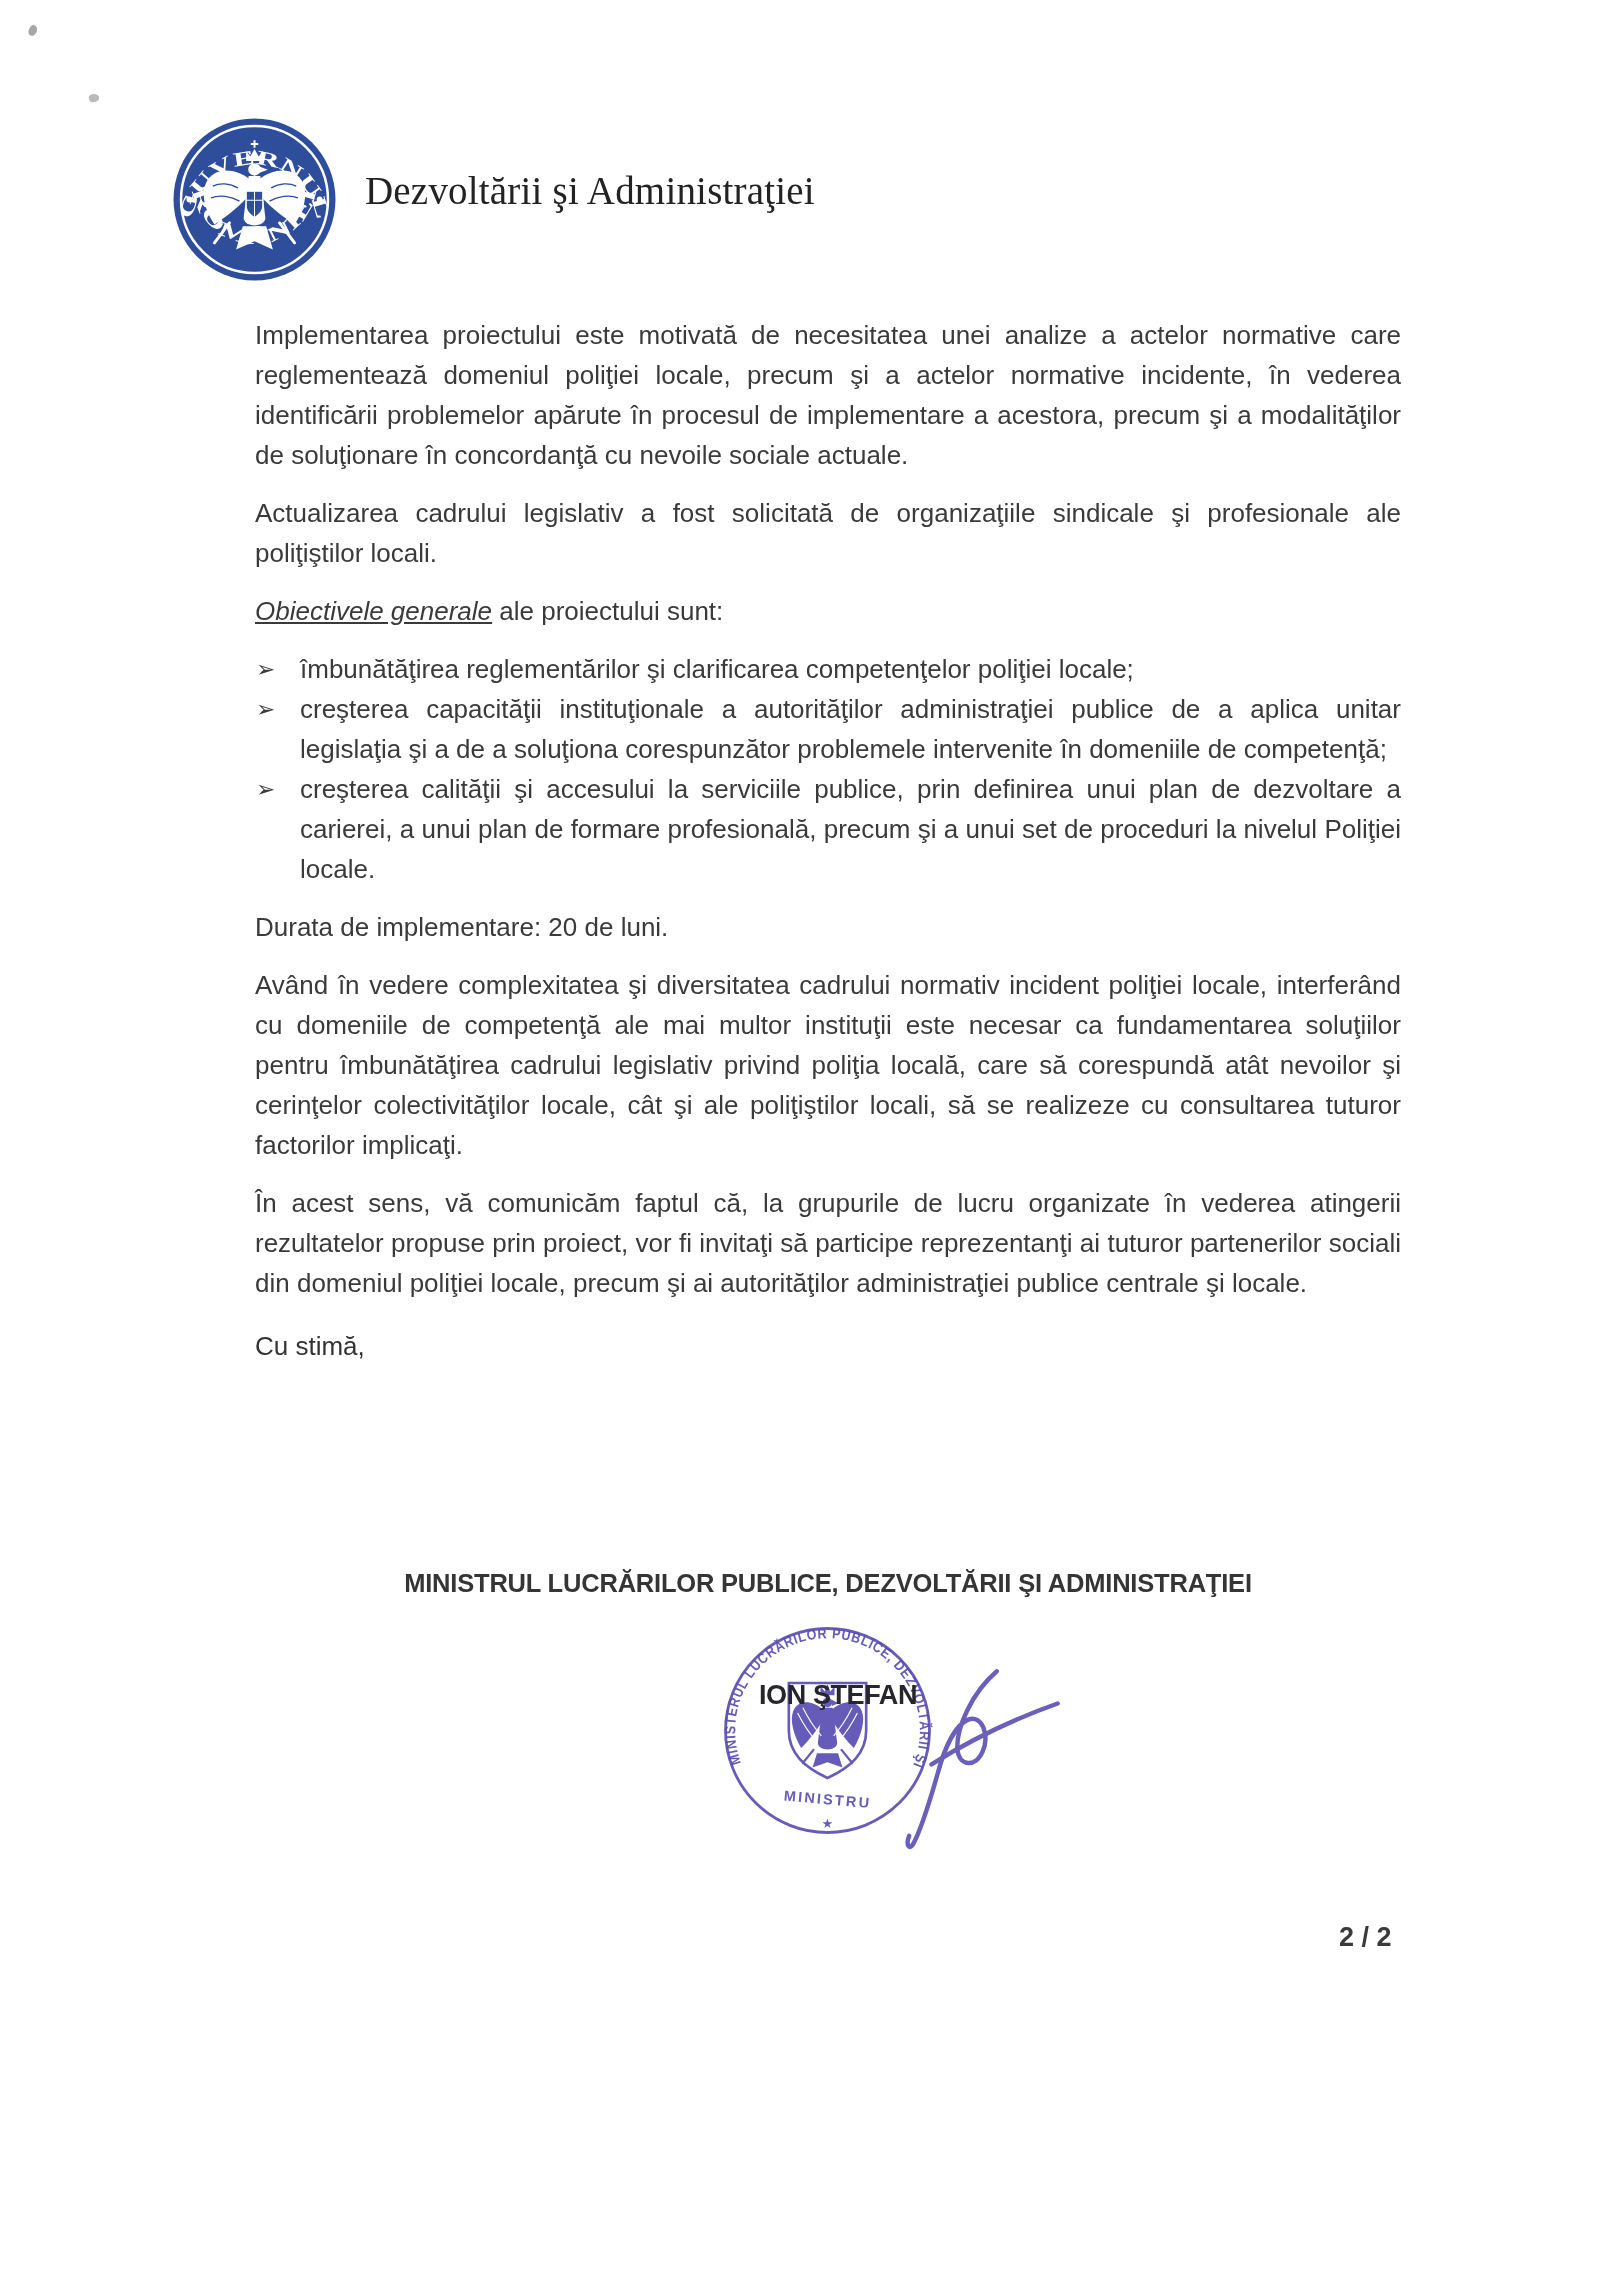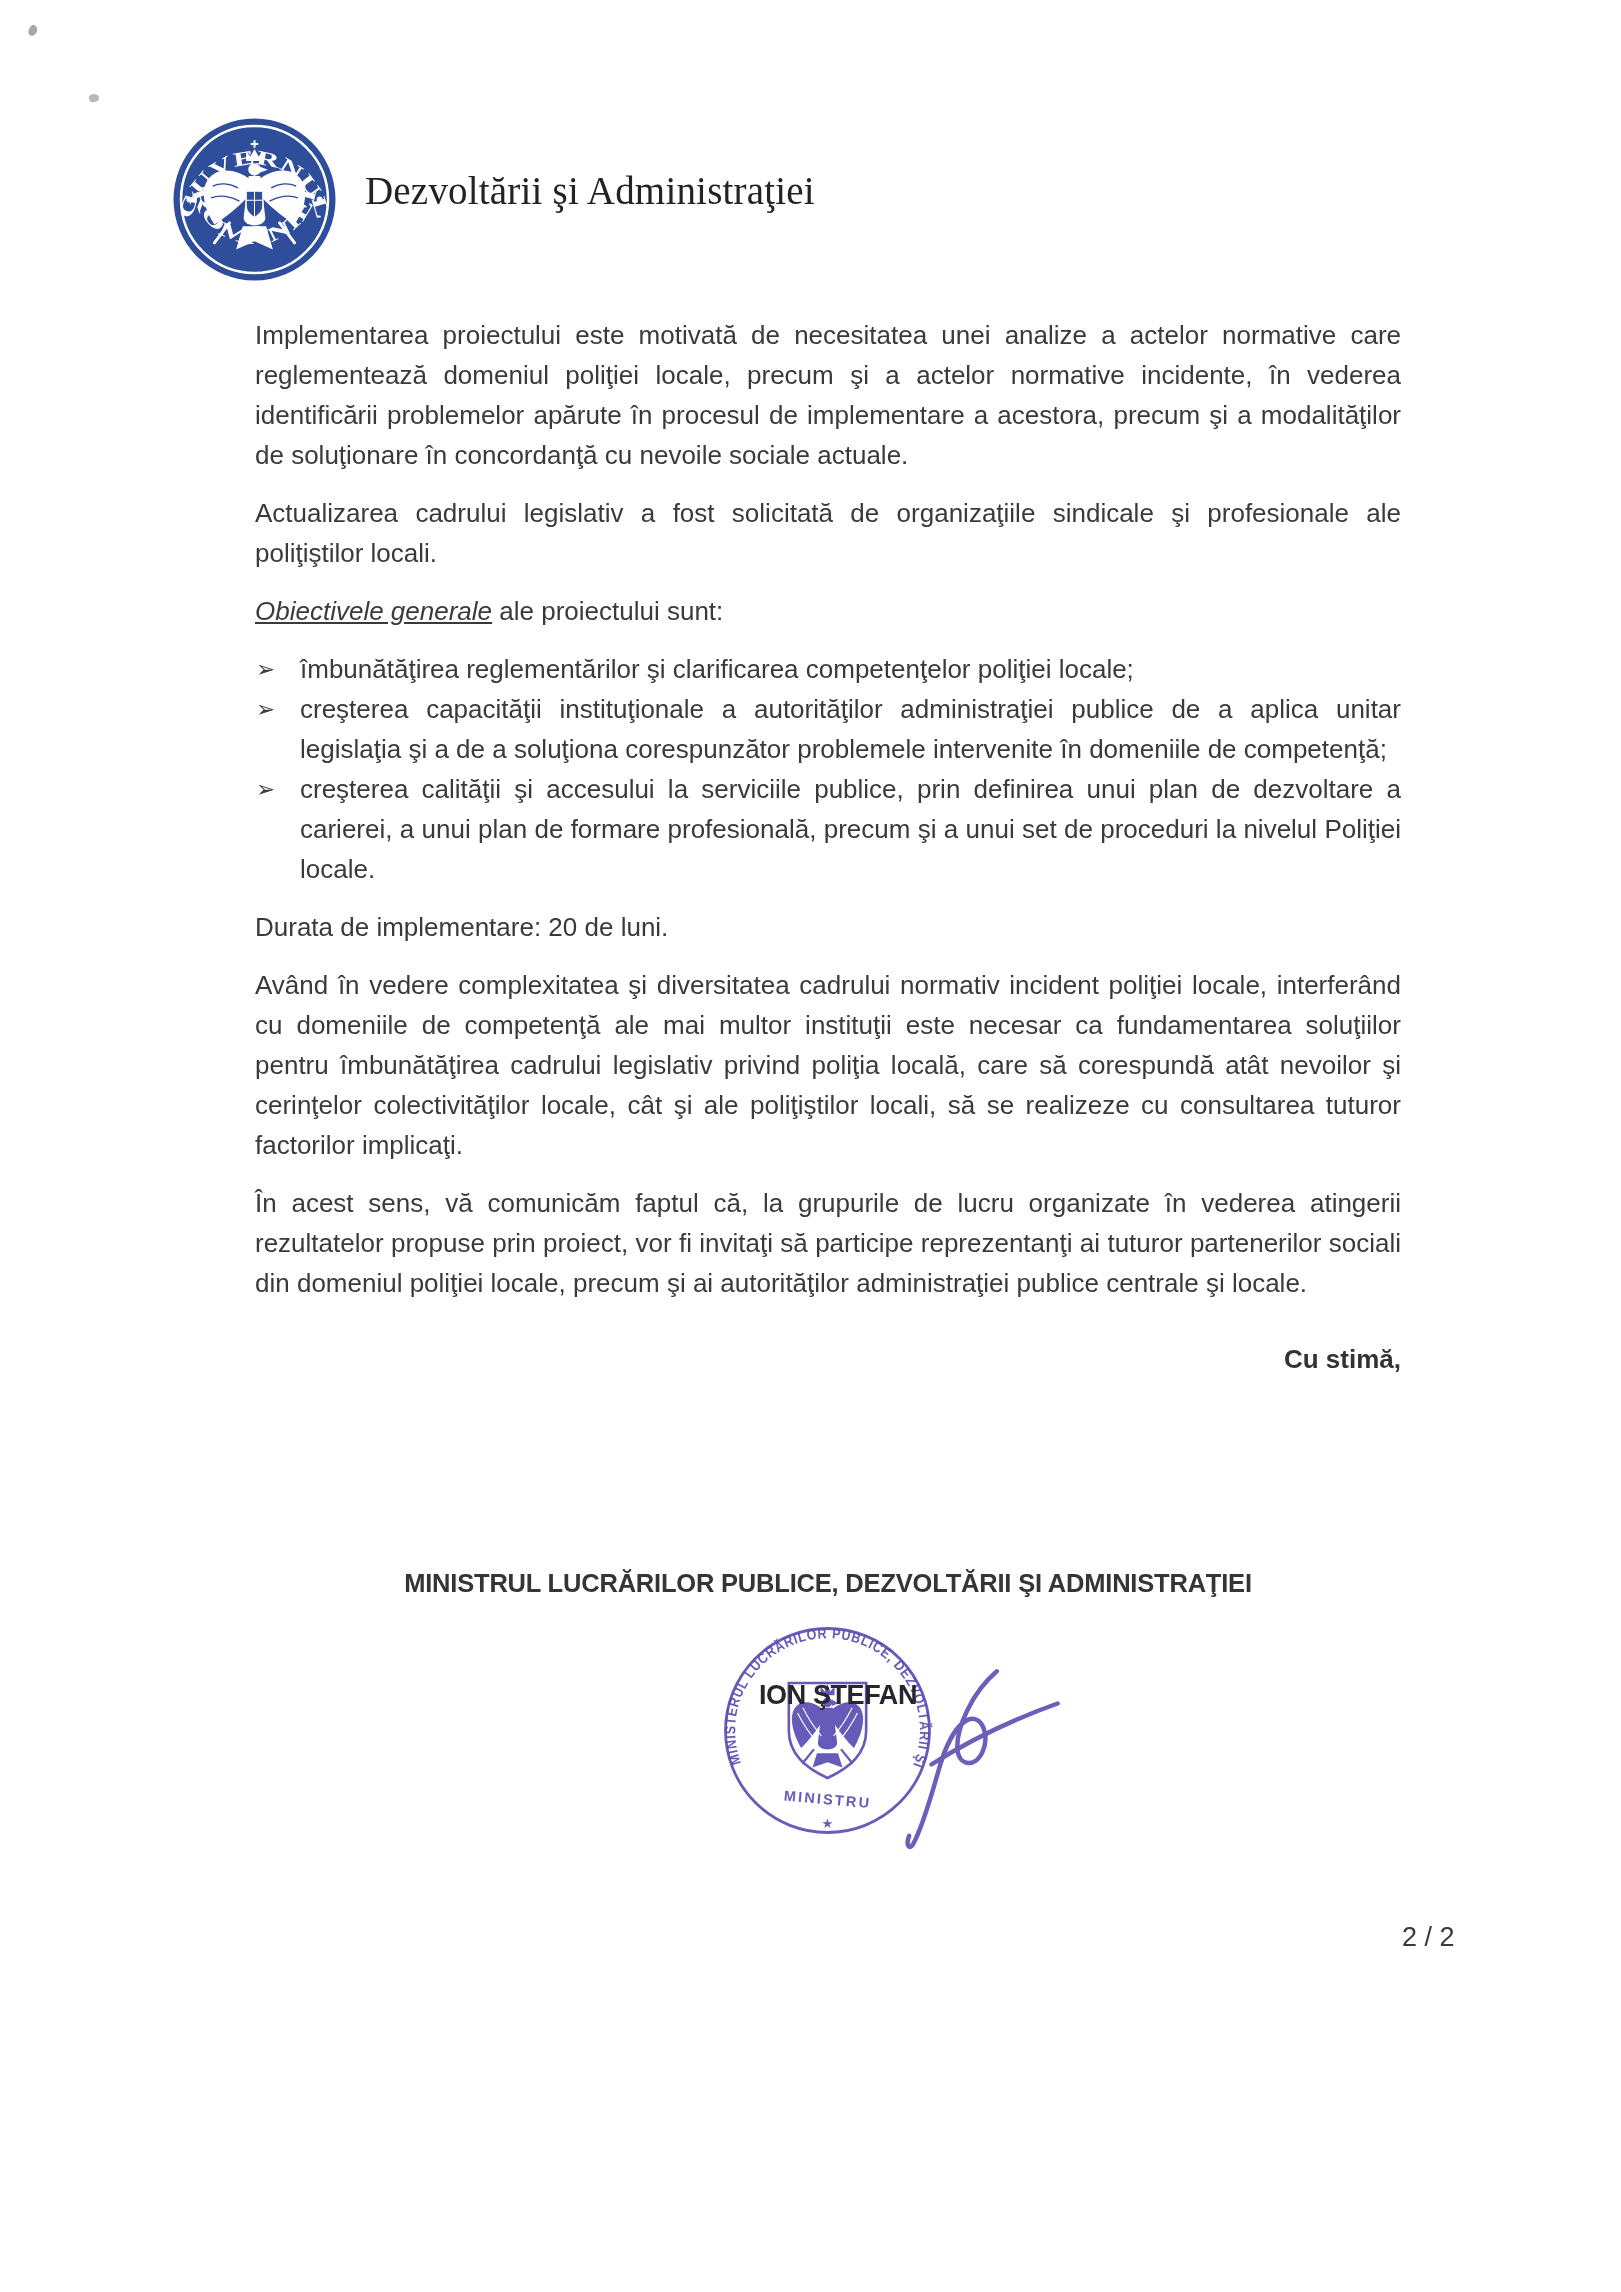--- a/index.html
+++ b/index.html
@@ -21,35 +21,35 @@
     font-size:39px; line-height:55px; color:#232323; letter-spacing:0.2px;
   }
 
   
   .content { position:absolute; left:255px; top:315px; width:1146px; font-size:26px; line-height:40px; }
   .content p { margin:0 0 18px 0; text-align:justify; }
   .content .objectives { list-style:none; margin:0 0 18px 0; padding:0; }
   .content .objectives li { position:relative; padding-left:45px; text-align:justify; }
   .content .objectives .mk { position:absolute; left:0.9px; top:0; font-size:23px; color:#3a3a3a; }
   .content .obj-head em { font-style:italic;text-decoration:underline; }
-  .content .closing { margin-top:36px; font-weight:bold; text-align:right; color:#333333; }
+  .content .closing { margin-top:23px; font-weight:normal; text-align:left; color:#333333; }
 
   
   .minister-title {
     position:absolute; left:255px; top:1569px; width:1146px; text-align:center;
     font-weight:bold; font-size:25.5px; color:#353535; letter-spacing:-0.2px;
   }
   .stamp-svg { position:absolute; left:722px; top:1625px; width:211px; height:211px; }
   .minister-name {
     position:absolute; left:759px; top:1656px; white-space:nowrap;
     font-weight:bold; font-size:27px; letter-spacing:-0.4px; color:#26262c;margin-top:24px;
   }
   .signature-svg { position:absolute; left:882px; top:1657px; width:184px; height:195px; }
 
-  .page-number { position:absolute; left:1402px; top:1922px; font-weight:normal; font-size:27px; color:#3a3a3a; }
+  .page-number { position:absolute; left:1339px; top:1922px; font-weight:bold; font-size:27px; color:#3a3a3a; }
 </style>
 </head>
 <body>
 
 <div class="page">
 
   <div class="speck s1"></div>
   <div class="speck s2"></div>
 
   <svg class="gov-logo" viewBox="0 0 200 200">

